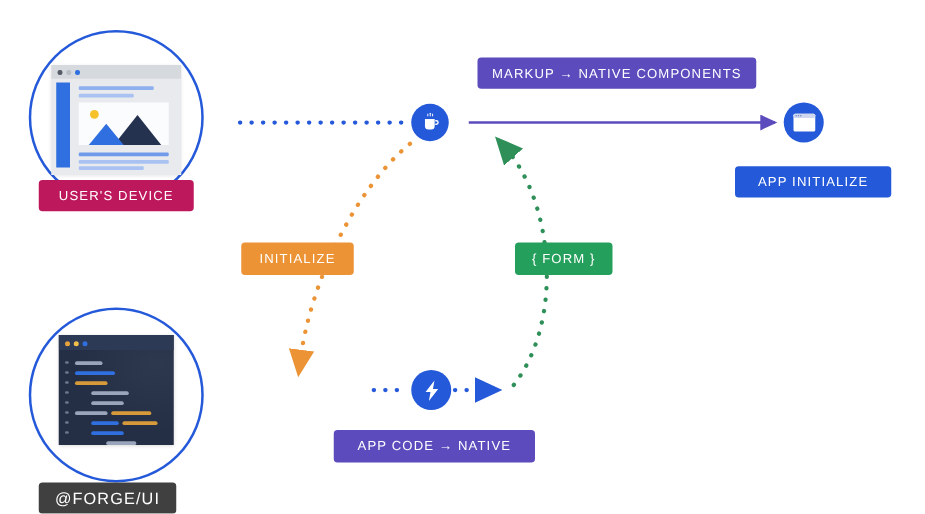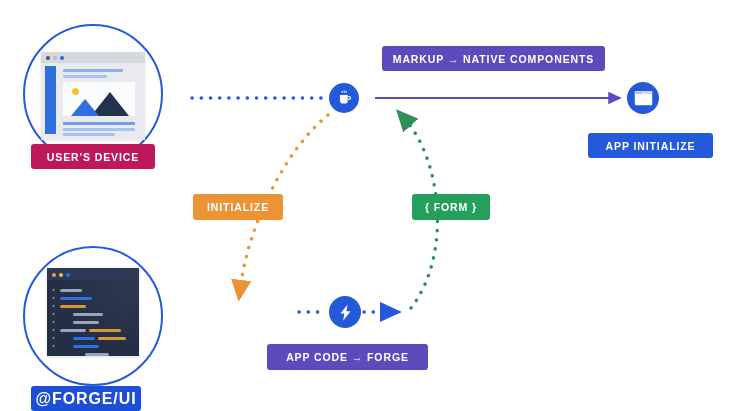--- a/index.html
+++ b/index.html
@@ -18,38 +18,38 @@
     overflow: hidden;
   }
 
   
   .pill {
     position: absolute;
     display: flex;
     align-items: center;
     justify-content: center;
     color: #ffffff;
-    font-weight: bold;
+    font-weight: normal;
     letter-spacing: 0.9px;
     white-space: nowrap;
     border-radius: 3px;
     box-sizing: border-box;
   }
 
   .pill-users-device {
     left: 31px;  top: 144px;
     width: 124px; height: 25px;
     background: #be185d;
     font-size: 10.5px;
   }
   .pill-forge-ui {
     left: 31px;  top: 386px;
     width: 110px; height: 25px;
-    background: #1d4ed8;
-    font-size: 16px;
+    background: #404040;
+    font-size: 13px;
   }
   .pill-markup-native {
     left: 382px; top: 46px;
     width: 223px; height: 25px;
     background: #5b4bbd;
     font-size: 10.5px;
   }
   .pill-app-displayed {
     left: 588px; top: 133px;
     width: 125px; height: 25px;
@@ -300,15 +300,15 @@
   </div>
 
   <div class="pill pill-markup-native">MARKUP → NATIVE COMPONENTS</div>
 
   <div class="pill pill-app-displayed">APP INITIALIZE</div>
 
   <div class="pill pill-initialize">INITIALIZE</div>
 
   <div class="pill pill-form">{ FORM }</div>
 
-  <div class="pill pill-appcode-markup">APP CODE → FORGE</div>
+  <div class="pill pill-appcode-markup">APP CODE → NATIVE</div>
 
 </div>
 
 </body></html>

